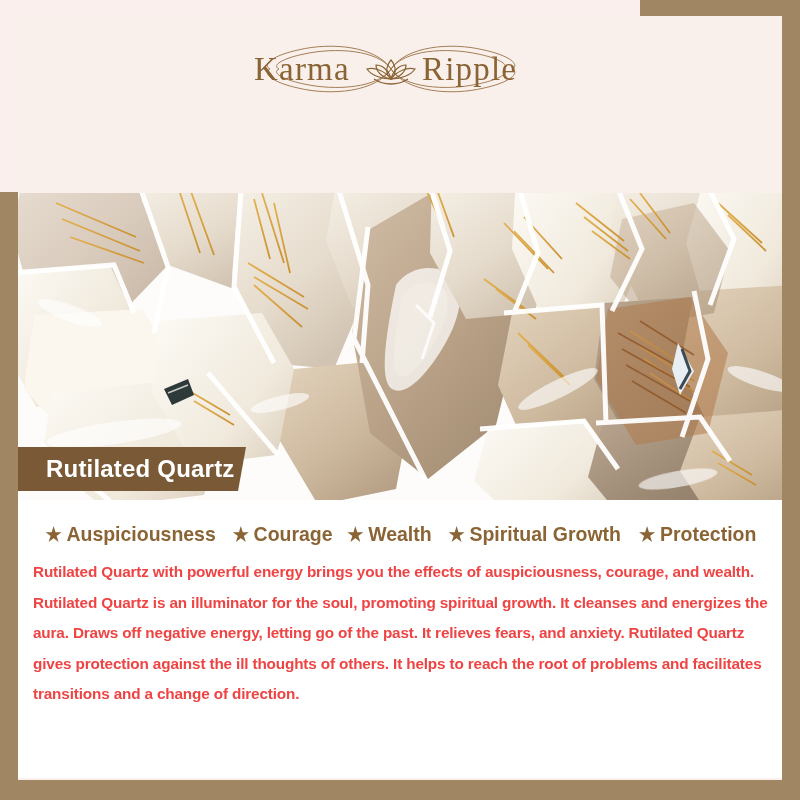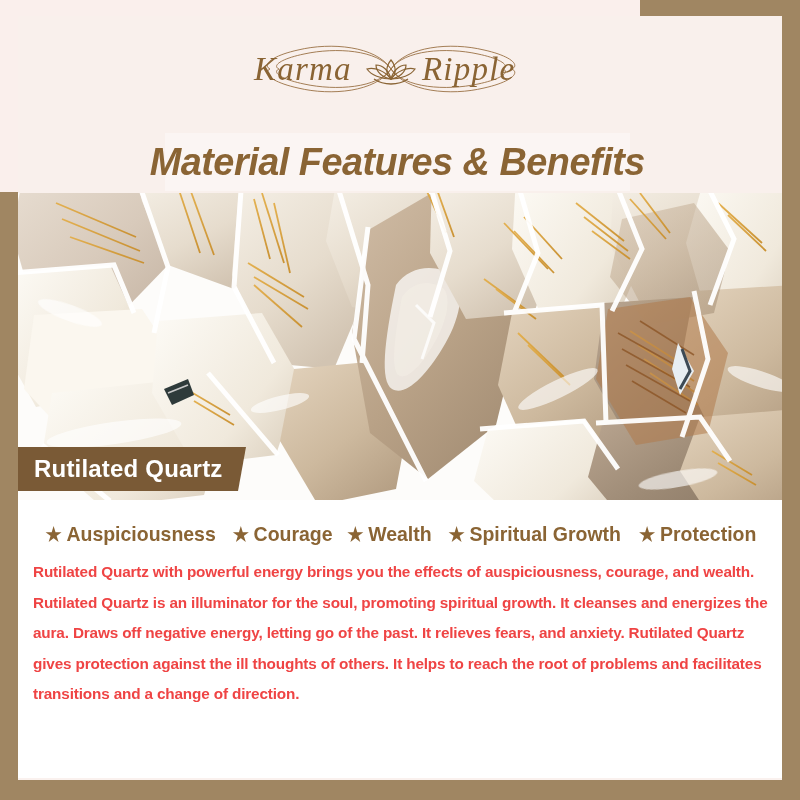--- a/index.html
+++ b/index.html
@@ -24,21 +24,20 @@
 
   
   .header {
     position: absolute;
     left: 0;
     top: 0;
     width: 632px;
     height: 196px;
     background: #f97316;
     z-index: 2;
-    font-style: italic;
   }
   .header-inner {
     position: absolute;
     left: 0;
     top: 16px;
     width: 782px;
     height: 180px;
     background: #f9f0ec;
   }
 
@@ -101,21 +100,21 @@
     z-index: 5;
     clip-path: polygon(0 0, 100% 0, 96.5% 100%, 0 100%);
     display: flex;
     align-items: center;
   }
   .banner-text {
     font-family: "Liberation Sans", sans-serif;
     font-weight: bold;
     font-size: 24px;
     color: #ffffff;
-    padding-left: 16px;
+    padding-left: 28px;
     letter-spacing: 0.2px;
     white-space: nowrap;
   }
 
   
   .content {
     position: absolute;
     left: 18px;
     top: 500px;
     width: 764px;
@@ -254,23 +253,20 @@
           <path d="M165 41 C173 40, 180 34, 180 27 C173 27, 167 33, 165 41 Z"></path>
           <path d="M165 41 C155 41, 145 37, 141 31 C149 29, 159 33, 165 41 Z"></path>
           <path d="M165 41 C175 41, 185 37, 189 31 C181 29, 171 33, 165 41 Z"></path>
           <path d="M148 41 C154 45, 160 46, 165 46 C170 46, 176 45, 182 41" stroke-width="1.3"></path>
         </g>
         <text x="28" y="42" font-family="Liberation Serif, serif" font-size="33" fill="#8a6434" letter-spacing="1.2">Karma</text>
         <text x="196" y="42" font-family="Liberation Serif, serif" font-size="33" fill="#8a6434" letter-spacing="1.2">Ripple</text>
       </svg>
     </div>
 
-    <div class="title-band">
-      <div class="title-text">Material Features &amp; Benefits</div>
-    </div>
   </div>
 
   <div class="photo">
     <svg width="764" height="307" viewBox="0 0 764 307">
       <defs>
         <linearGradient id="g1" x1="0" y1="0" x2="1" y2="1">
           <stop offset="0%" stop-color="#e8ded2"></stop>
             <stop offset="55%" stop-color="#d8cabb"></stop>
             <stop offset="100%" stop-color="#c4b3a2"></stop>
         </linearGradient>

